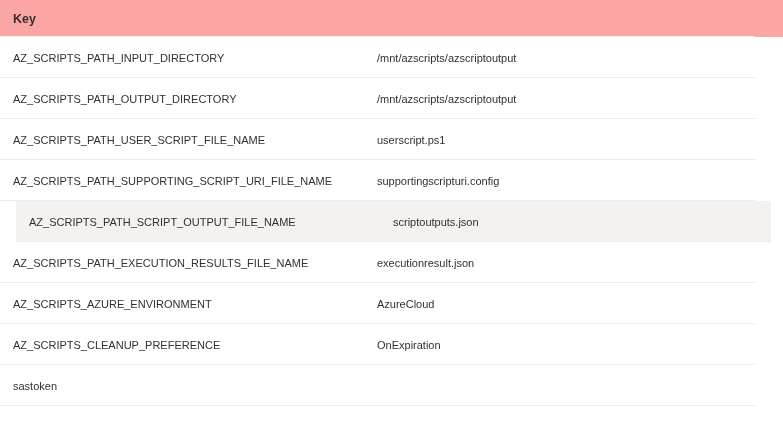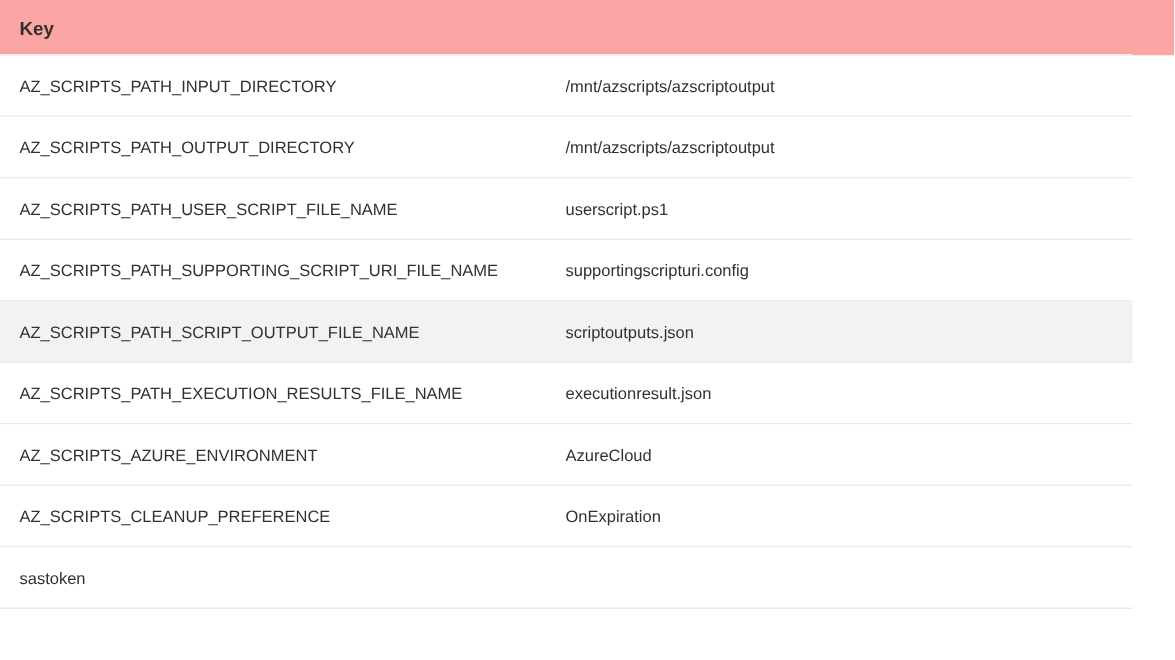--- a/index.html
+++ b/index.html
@@ -61,20 +61,21 @@
     position: absolute;
     left: 0;
     bottom: 0;
     width: 755px;
     height: 1px;
     background: #edebe9;
   }
   .dl-row.is-active {
     background: #f3f2f1;
     width: 755px;
+    margin-left: 16px;
   }
   .dl-row .cell {
     font-size: 11px;
     line-height: 18px;
     color: #323130;
     white-space: nowrap;
     overflow: hidden;
     text-overflow: ellipsis;
   }
 

